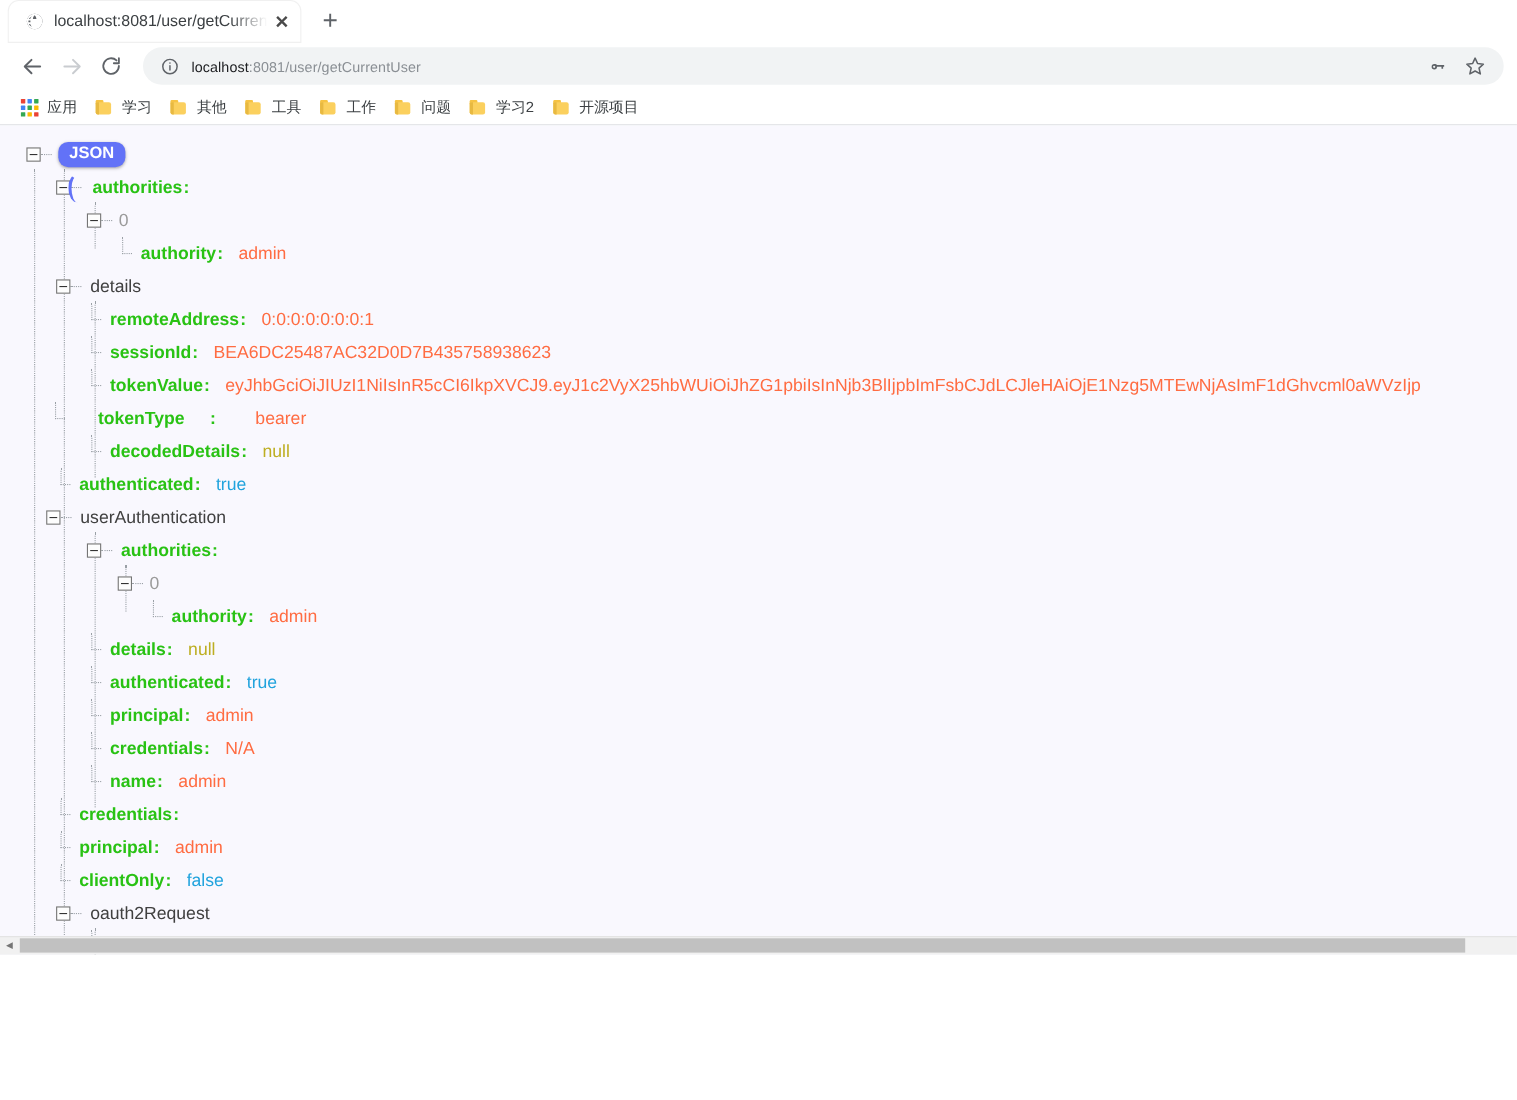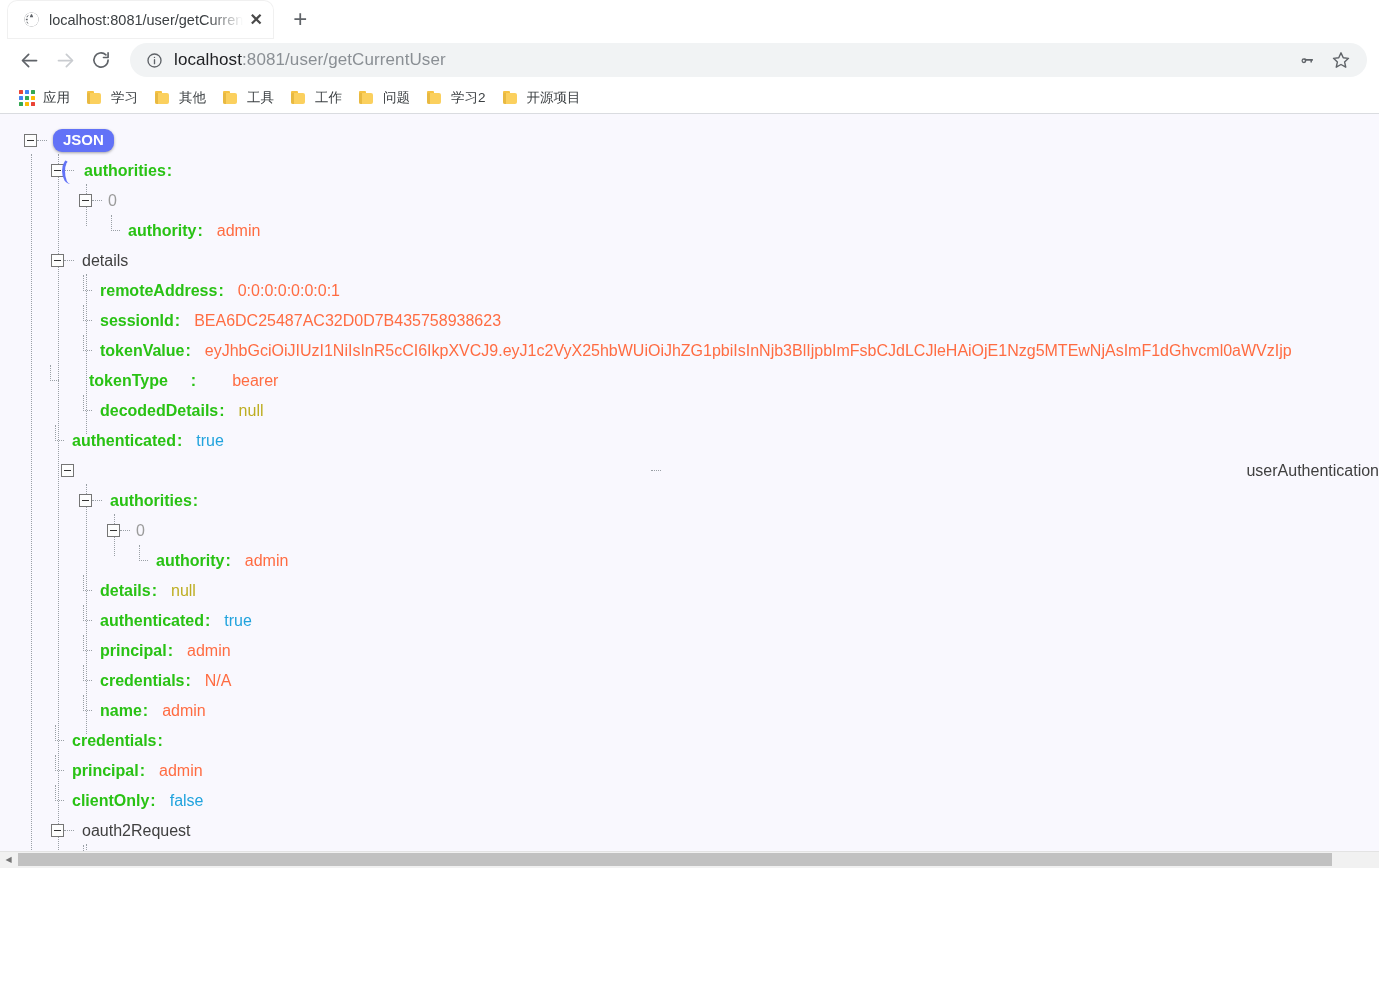--- a/index.html
+++ b/index.html
@@ -87,21 +87,21 @@
     border-radius: 18px;
     display: flex;
     align-items: center;
     margin-left: 10px;
     padding: 0 8px 0 14px;
     min-width: 0;
   }
   .omni-info { width: 20px; height:20px; flex:0 0 20px; margin-right: 10px; display:flex; align-items:center; justify-content:center; color:#5f6368;}
   .omni-url {
     flex: 1 1 auto;
-    font-size: 17px;
+    font-size: 13px;
     color: #8a8f94;
     white-space: nowrap;
     overflow: hidden;
     letter-spacing: 0.1px;
   }
   .omni-url .host { color: #202124; }
   .omni-actions { display:flex; align-items:center; gap: 10px; flex:0 0 auto; padding-right: 6px;}
   .omni-icon { width:24px; height:24px; display:flex; align-items:center; justify-content:center; color:#5f6368;}
 
   .bookmarks {
@@ -449,21 +449,21 @@
         <span class="v-null">null</span>
       </div>
 
       <div class="row" style="padding-left:51px;">
         <span class="elbow"></span>
         <span class="k-green" style="margin-left:8px;">authenticated</span>
           <span class="colon">:</span>
         <span class="v-bool">true</span>
       </div>
 
-      <div class="row" style="padding-left:61px;justify-content:space-between;">
+      <div class="row" style="padding-left:42px;">
         <span class="toggle"></span>
         <span class="dots"></span>
         <span class="k-plain" style="margin-left:6px;">userAuthentication</span>
       </div>
 
       <div class="row" style="padding-left:79px;">
         <span class="toggle"></span>
         <span class="dots"></span>
         <span class="k-green" style="margin-left:6px;">authorities</span>
           <span class="colon">:</span>

